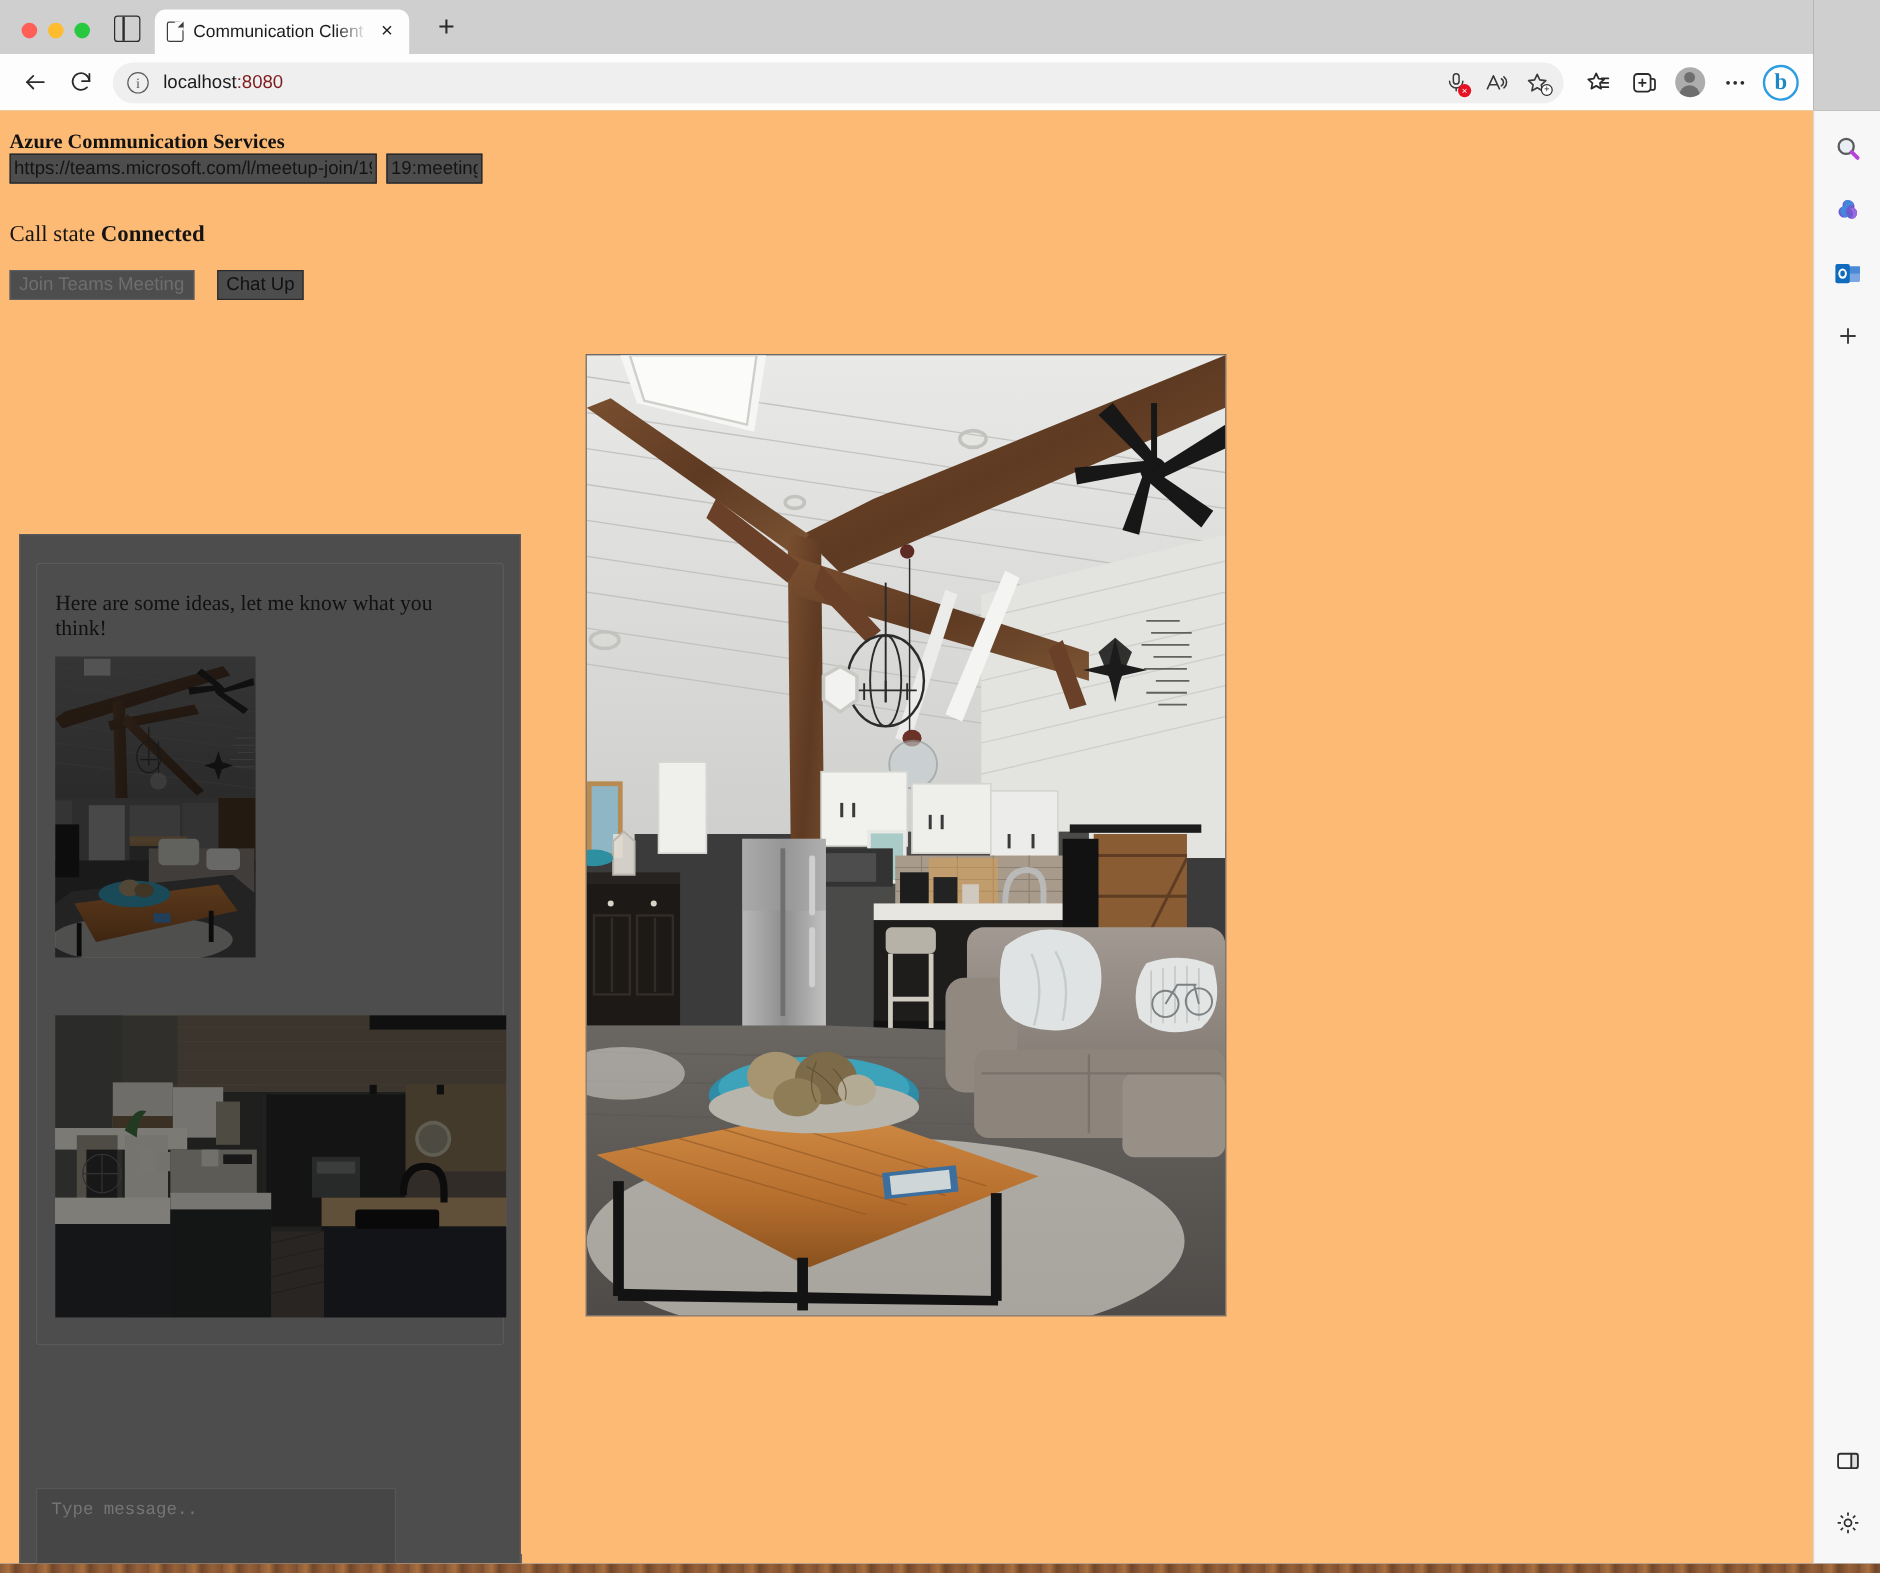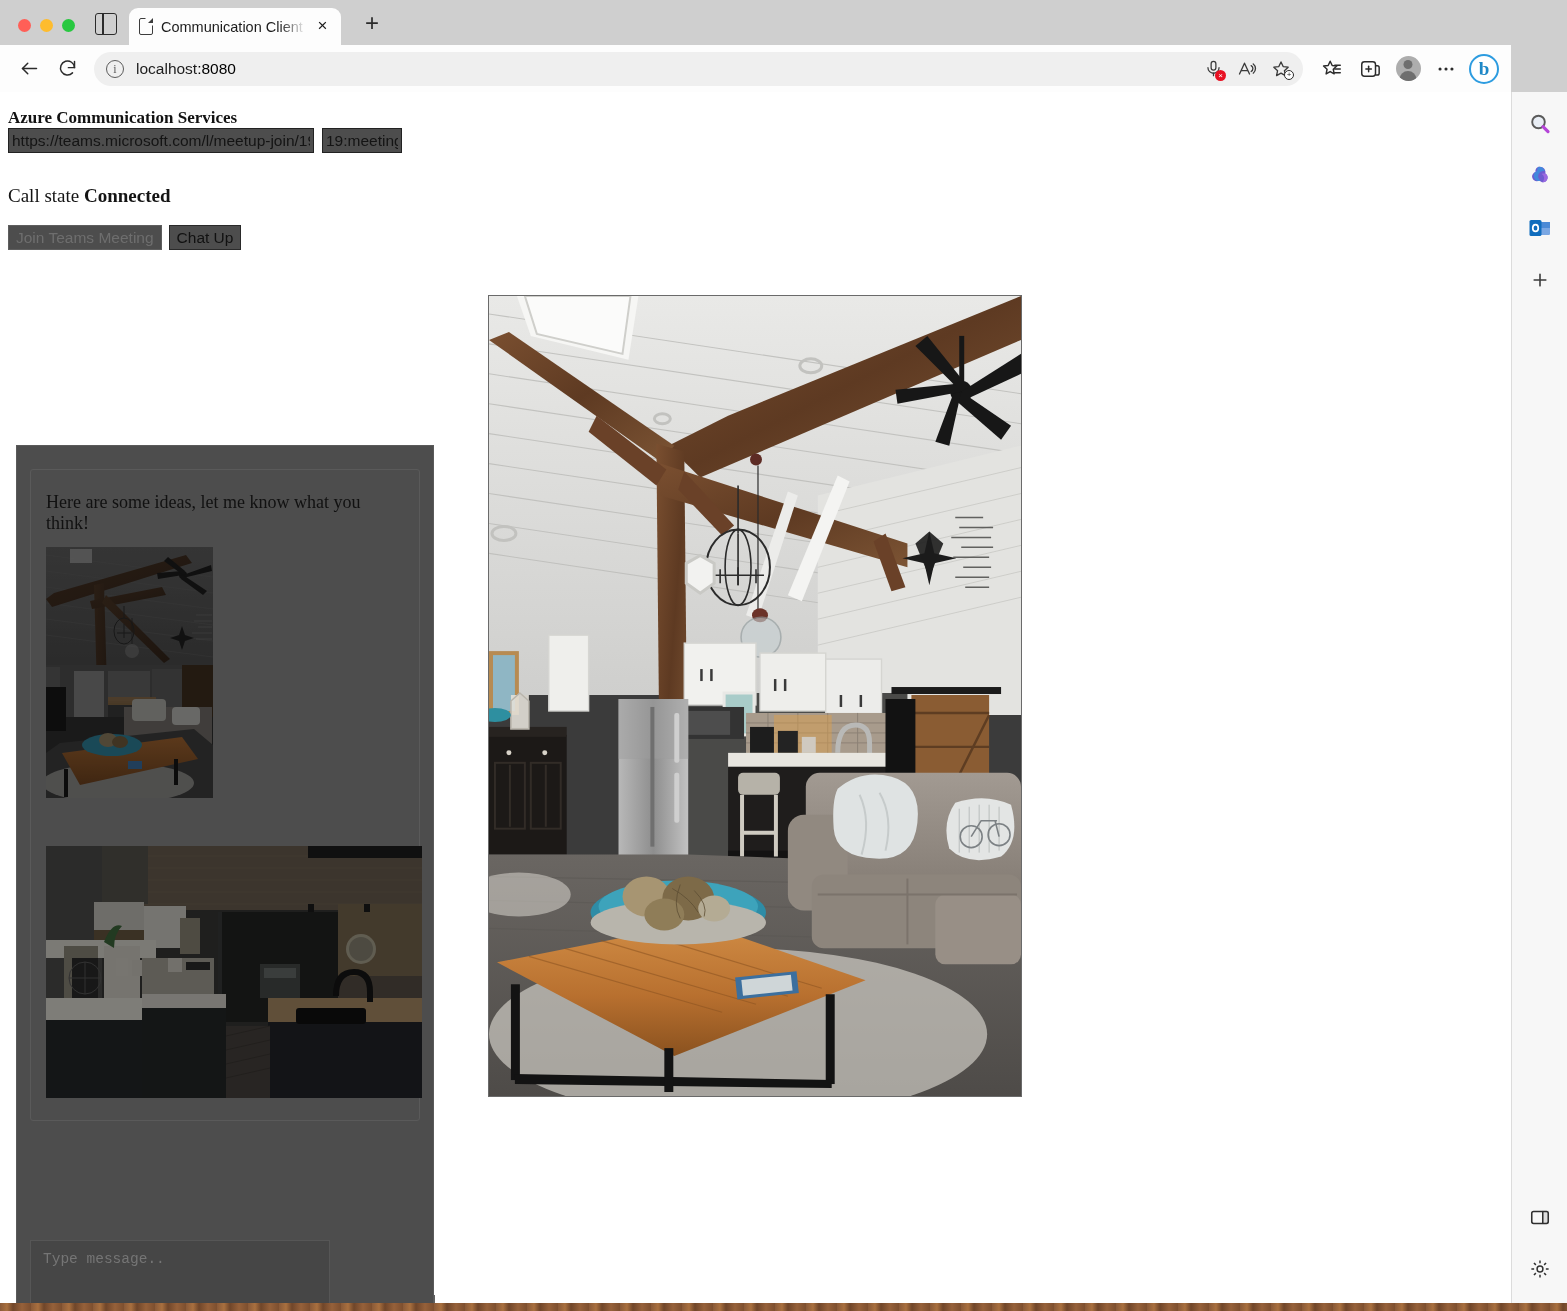--- a/index.html
+++ b/index.html
@@ -114,21 +114,21 @@
     position: relative;
   }
   .info-ic {
     width: 18px; height: 18px;
     border: 1.4px solid #5c5c5c; border-radius: 50%;
     color: #5c5c5c; font-size: 12px; line-height: 16px;
     text-align: center; font-family: "Liberation Serif", serif;
     margin-right: 12px; flex: 0 0 auto;
   }
   .url-text { font-size: 15.5px; color: #1c1c1c; }
-  .url-text .port { color: #000000; text-align: right; }
+  .url-text .port { color: #7f1d1d; text-align: right; }
   .url-right {
     position: absolute; right: 6px; top: 0; bottom: 0;
     display: flex; align-items: center; gap: 2px;
   }
   .url-right .tb-btn { width: 32px; height: 32px; }
   .mic-badge {
     position: absolute; right: 3px; bottom: 4px;
     width: 11px; height: 11px; border-radius: 50%;
     background: #e81123; color: #fff;
     font-size: 8px; line-height: 11px; text-align: center;
@@ -161,21 +161,21 @@
     font-family: "Liberation Serif", serif;
     font-size: 19px; font-weight: bold;
     color: #1e88c7;
     position: relative;
   }
 
   
   #page {
     position: relative;
     height: calc(1303px - 45px - 47px);
-    background: #ffffff;
+    background: #fdba74;
     overflow: hidden;
   }
   #page-inner { position: relative; padding: 8px 0 0 8px; }
 
   .site-sub {
     font-family: "Liberation Serif", serif;
     font-size: 17px; font-weight: bold; color: #121212;
     margin: 8px 0 0 0;
   }
   .site-h1 {
@@ -198,21 +198,21 @@
   .txt-input.a { width: 306px; }
   .txt-input.b { width: 80px; }
 
   .callstate {
     font-family: "Liberation Serif", serif;
     font-size: 19px; color: #141414;
     margin: 32px 0 18px 0;
   }
   .callstate b { font-weight: bold; }
 
-  .btn-row { display: flex; gap: 7px; align-items: center; }
+  .btn-row { display: flex; gap: 19px; align-items: center; }
   .ui-btn {
     font-family: "Liberation Sans", sans-serif;
     font-size: 15.5px;
     background: #4d4d4d;
     border: 1.3px solid #2a2a2a;
     color: #111;
     padding: 3px 7px;
     line-height: 17px;
   }
   .ui-btn.disabled { color: #6e6e6e; border-color: #5e5e5e; }

